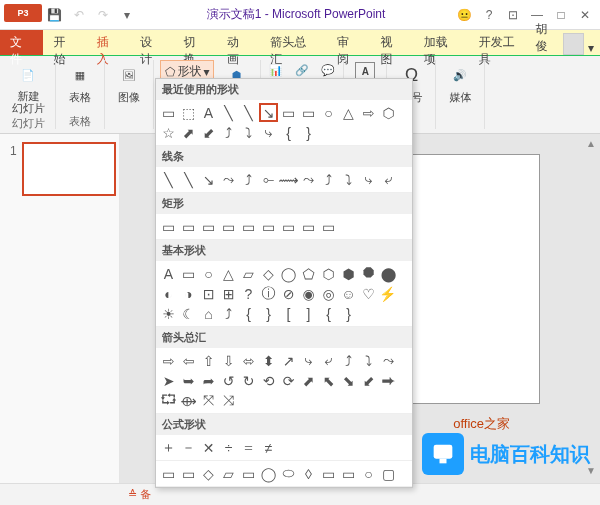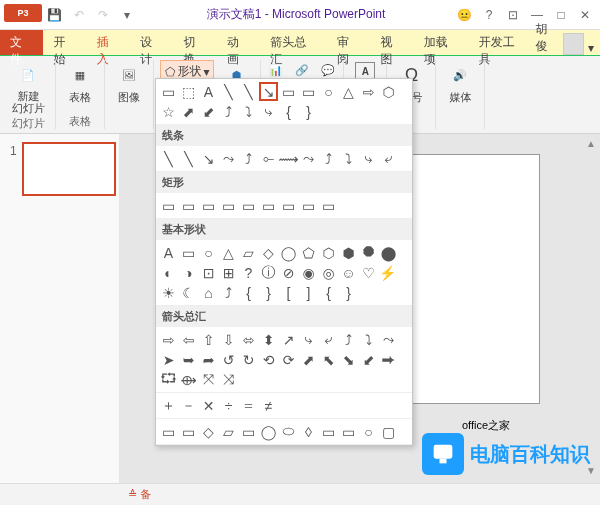--- a/index.html
+++ b/index.html
@@ -38,21 +38,21 @@
 .shapes-header { background: #f0f0f0; padding: 3px 6px; font-size: 11px; color: #555; font-weight: bold; }
 .shapes-grid { display: flex; flex-wrap: wrap; padding: 3px; gap: 1px; }
 .shape-item { width: 19px; height: 19px; display: flex; align-items: center; justify-content: center; cursor: pointer; color: #555; font-size: 14px; }
 .shape-item.highlighted { border: 2px solid #d24726; }
 .scroll-arrow { position: absolute; right: 2px; width: 14px; height: 14px; color: #888; font-size: 10px; text-align: center; }
 .watermark { position: absolute; right: 10px; bottom: 30px; display: flex; align-items: center; gap: 6px; }
 .watermark .badge { width: 42px; height: 42px; background: #1e9fff; border-radius: 6px; display: flex; align-items: center; justify-content: center; }
 .watermark .txt { display: flex; flex-direction: row; }
 .wm-main { font-size: 20px; font-weight: bold; color: #1e9fff; }
 .wm-sub { font-size: 11px; color: #888; }
-.watermark-text { position: absolute; right: 90px; bottom: 72px; color: #000000; font-size: 11px; }
+.watermark-text { position: absolute; right: 90px; bottom: 72px; color: #c2410c; font-size: 13px; }
 </style>
 </head>
 <body>
 
 <div class="titlebar">
   <div class="left">
     <div class="app-icon">P3</div>
     <div class="qat-btn">💾</div>
     <div class="qat-btn disabled">↶</div>
     <div class="qat-btn disabled">↷</div>
@@ -151,20 +151,21 @@
   <div class="ribbon-group">
     <div class="ribbon-btn">
       <div class="icon">🔊</div>
       <span>媒体</span>
     </div>
   </div>
 </div>
 
 <div class="shapes-dropdown">
   <div class="shapes-section">
+    <div class="shapes-header">最近使用的形状</div>
     <div class="shapes-grid" id="grid-recent">
         <div class="shape-item">▭</div>
         <div class="shape-item">⬚</div>
         <div class="shape-item">A</div>
         <div class="shape-item">╲</div>
         <div class="shape-item">╲</div>
         <div class="shape-item highlighted">↘</div>
         <div class="shape-item">▭</div>
         <div class="shape-item">▭</div>
         <div class="shape-item">○</div>
@@ -278,20 +279,21 @@
         <div class="shape-item">⬊</div>
         <div class="shape-item">⬋</div>
         <div class="shape-item">⮕</div>
         <div class="shape-item">⮔</div>
         <div class="shape-item">⟴</div>
         <div class="shape-item">⤧</div>
         <div class="shape-item">⤨</div>
       </div>
   </div>
   <div class="shapes-section">
+    <div class="shapes-header">公式形状</div>
     <div class="shapes-grid" id="grid-formula">
         <div class="shape-item">＋</div>
         <div class="shape-item">－</div>
         <div class="shape-item">✕</div>
         <div class="shape-item">÷</div>
         <div class="shape-item">＝</div>
         <div class="shape-item">≠</div>
       </div>
   </div>
   <div class="shapes-section">

